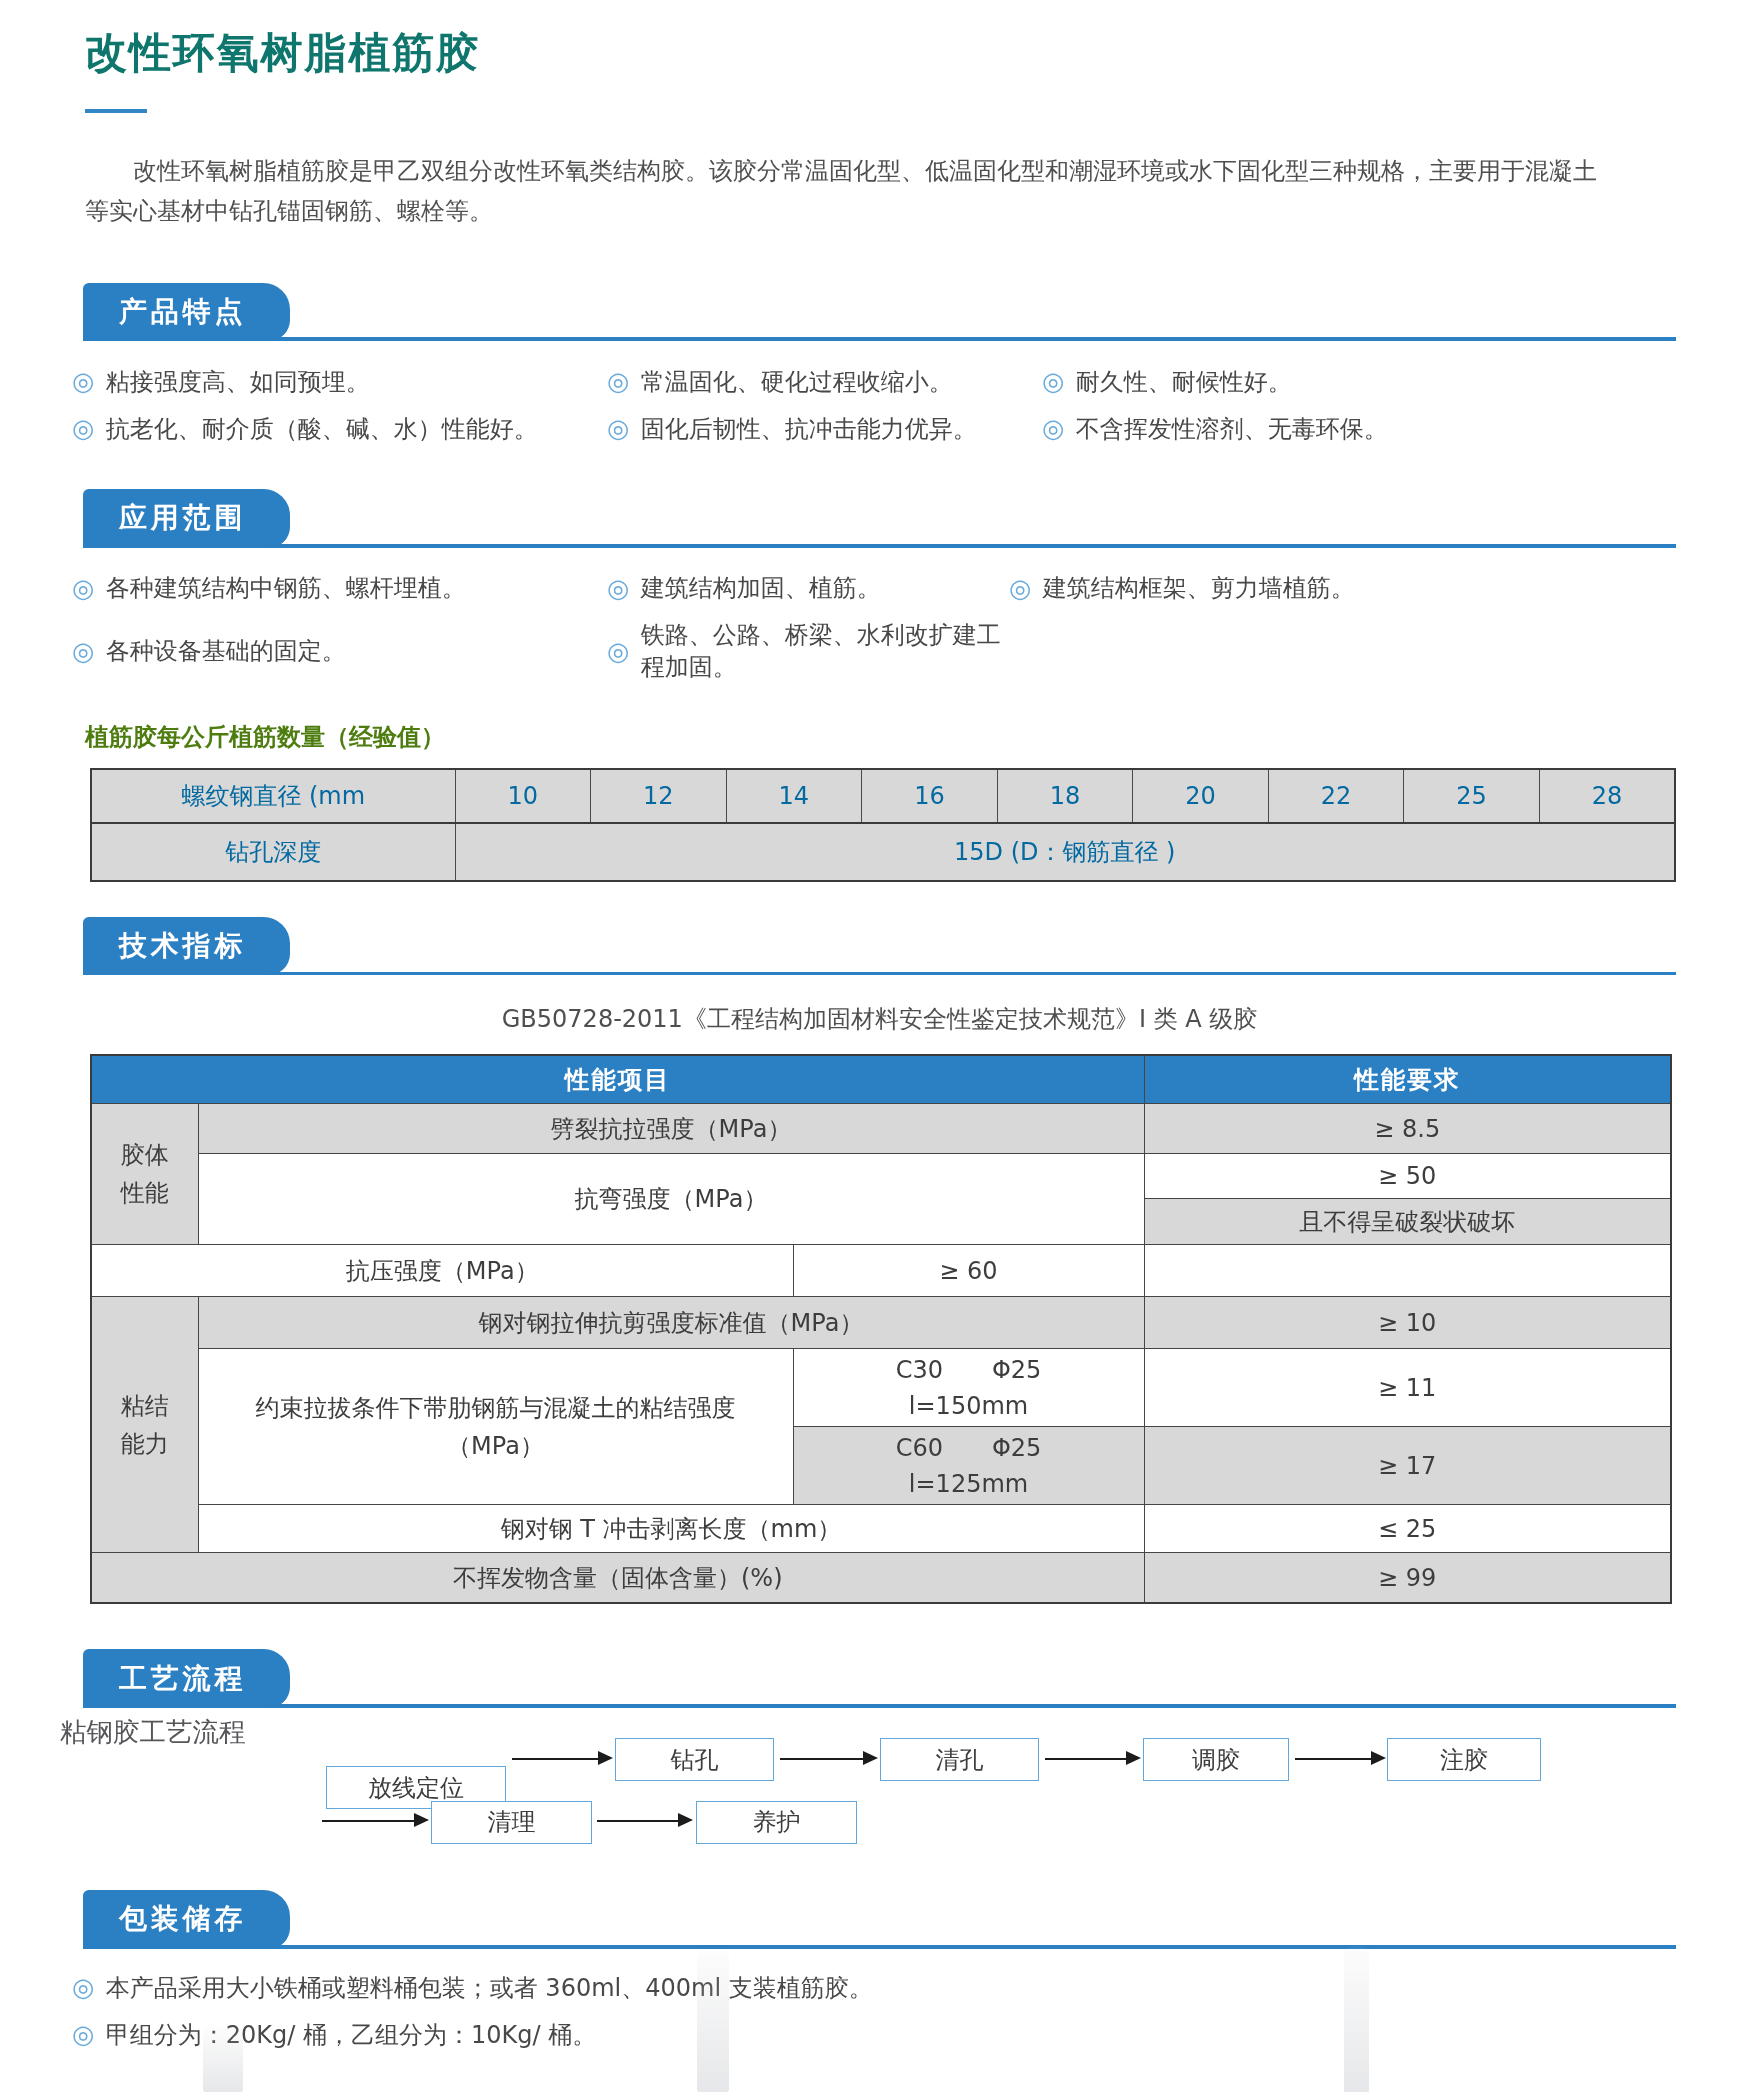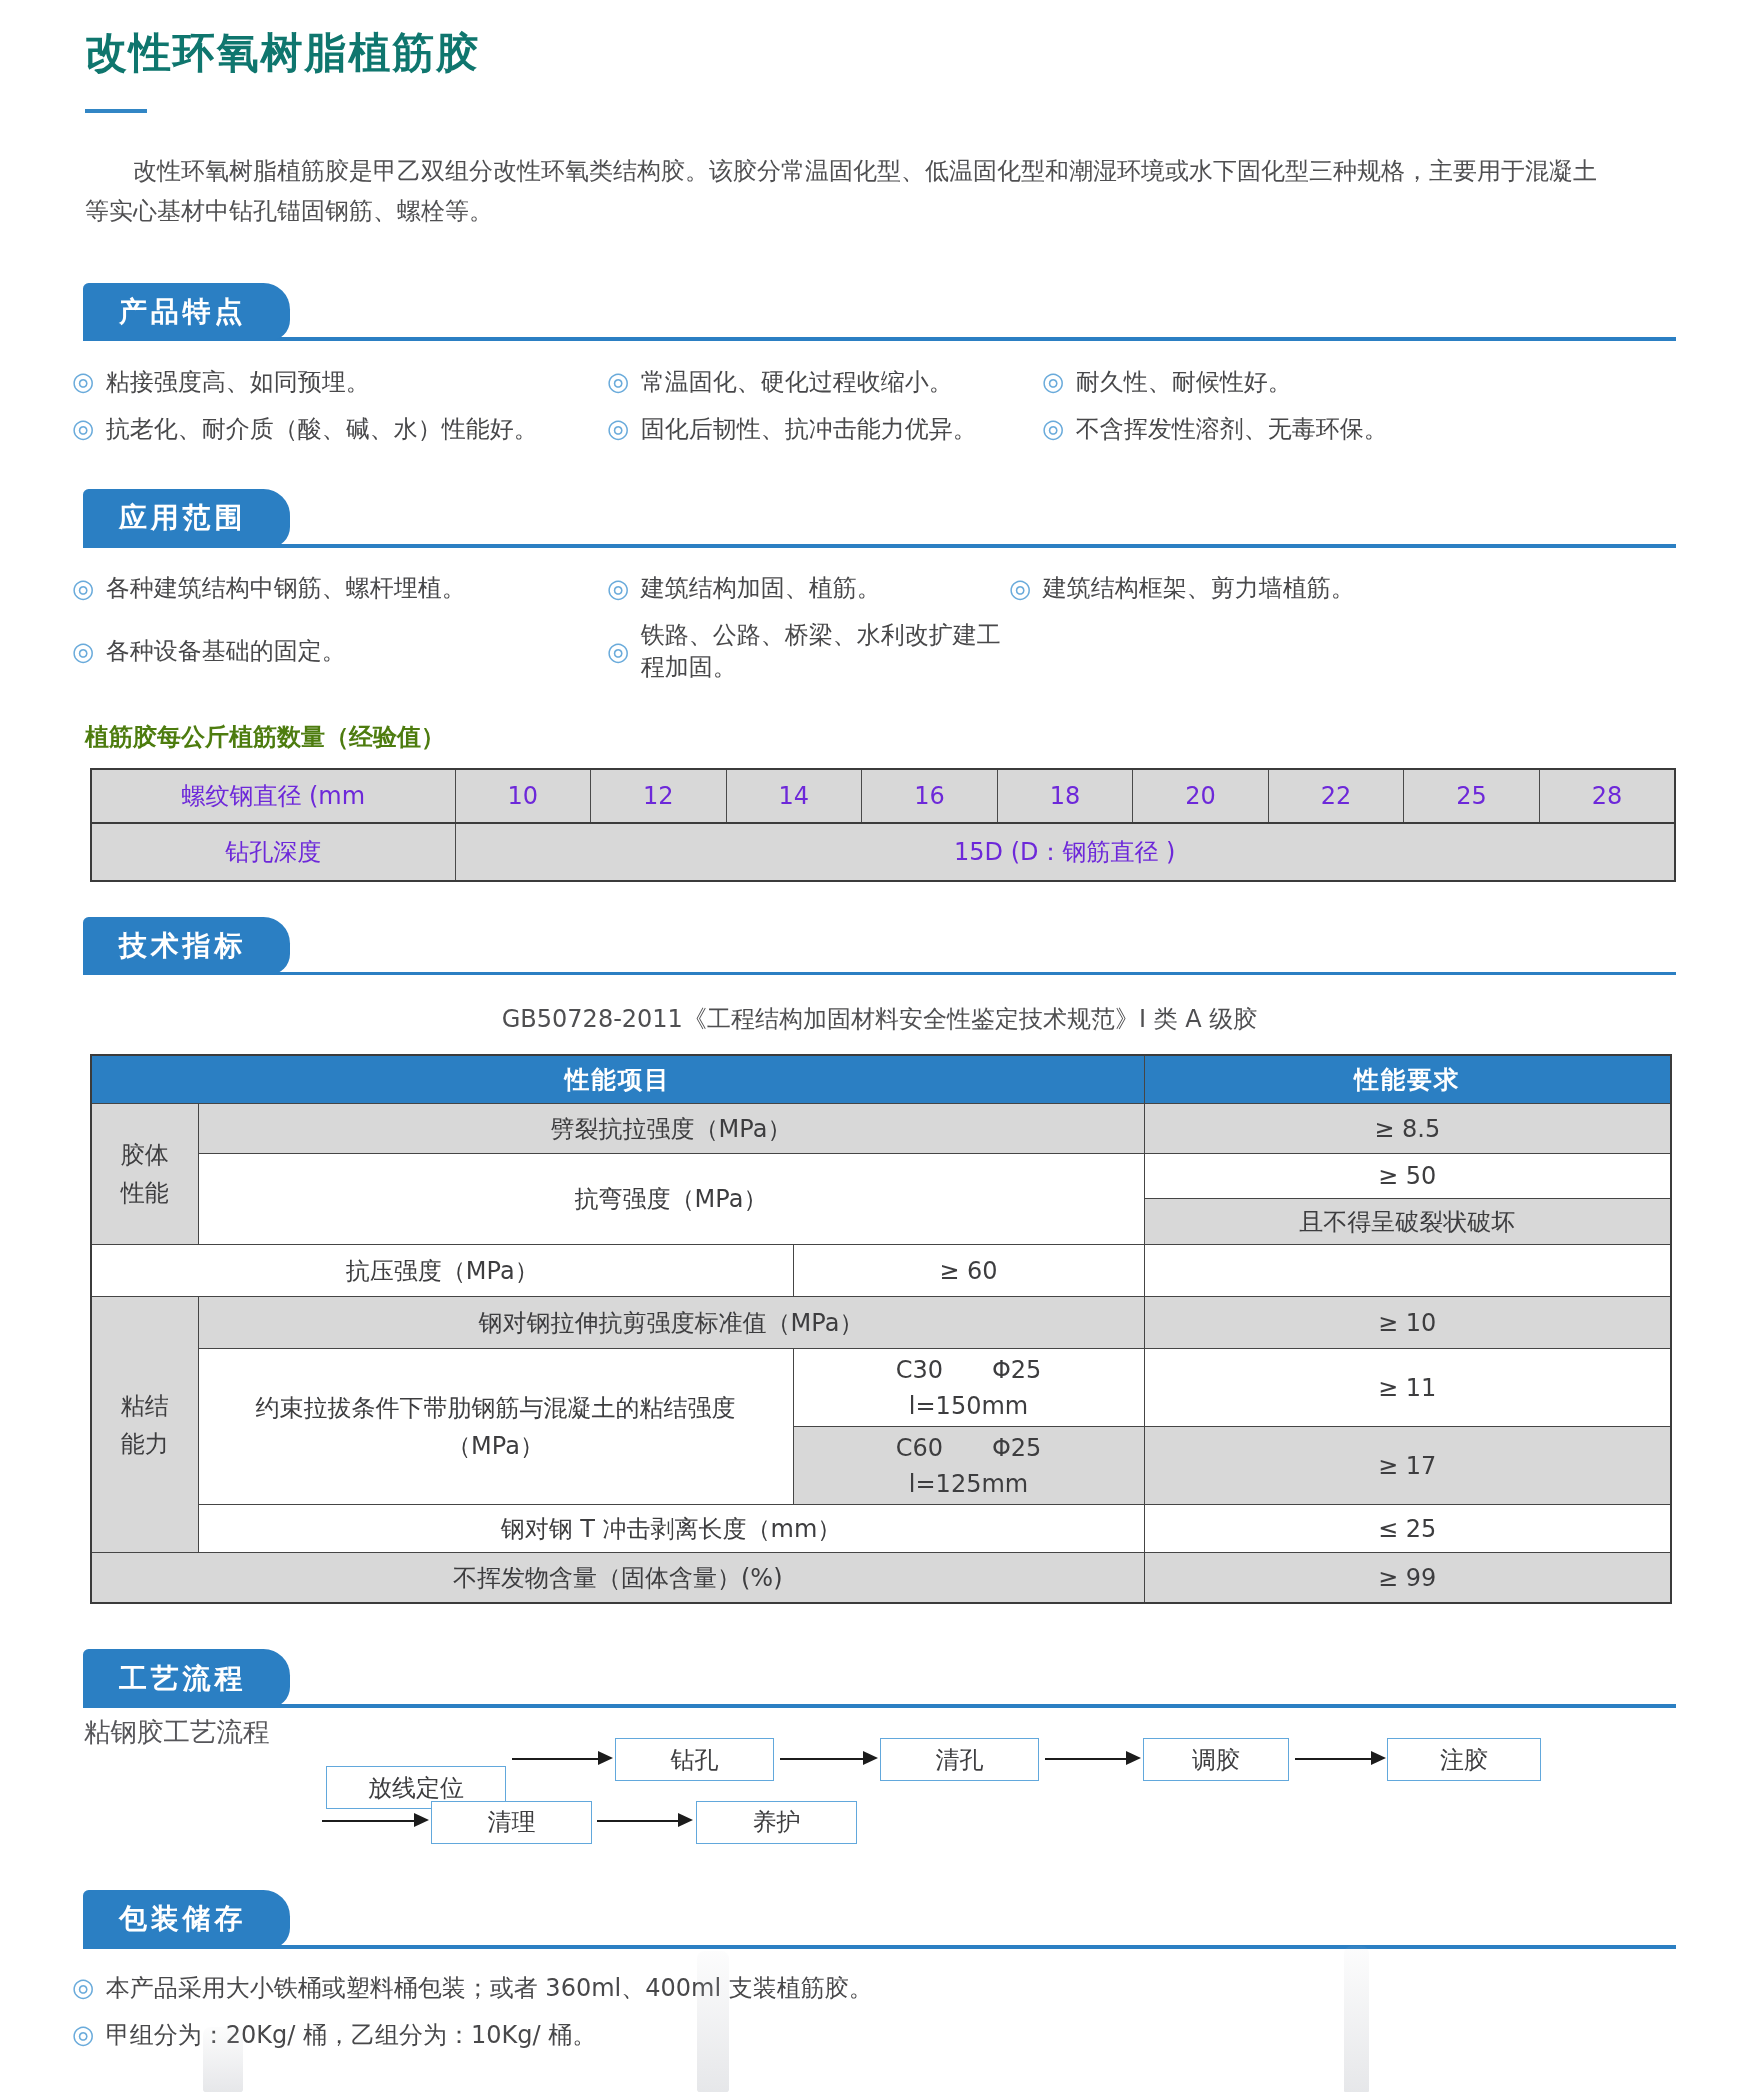--- a/index.html
+++ b/index.html
@@ -17,39 +17,39 @@
          letter-spacing:3.8px;padding:10.4px 44px 10.4px 36px;border-radius:5.7px 26.5px 21px 0;z-index:2;}
 
   .bullets{display:grid;margin:24.6px 0 0 72px;row-gap:15px;font-size:24px;}
   .grid-features{grid-template-columns:535px 435px auto;}
   .grid-apps{grid-template-columns:535px 402px auto;}
   .bullet{display:flex;align-items:center;gap:11.4px;color:#48484a;}
   .ring{color:#6aabdb;font-size:25.6px;line-height:1;}
 
   .dosage-title{margin:38px 0 0 85px;font-size:24px;font-weight:bold;color:#4d7c0f;}
   table.dosage{border-collapse:collapse;margin:15px 0 0 90px;table-layout:fixed;width:1586px;border:2.8px solid #3b3b3b;}
-  .dosage td{border:0.9px solid #4a4a4a;text-align:center;font-size:24px;color:#6d28d9;height:47px;}
+  .dosage td{border:0.9px solid #4a4a4a;text-align:center;font-size:24px;color:#0369a1;height:47px;}
   .dosage tr.hdr td{background:#d8d8d8;height:50px;border-bottom:2.8px solid #3b3b3b;}
   .dosage tr.cnt td{background:#fff;border-bottom:2.8px solid #3b3b3b;}
   .dosage tr.dep td{background:#d8d8d8;height:54px;}
 
   .tech-note{margin:28px 83px 0;text-align:center;font-size:24px;color:#4f4f51;}
   table.tech{border-collapse:collapse;margin:19px 0 0 90px;table-layout:fixed;width:1580px;border:2.8px solid #3b3b3b;}
   .tech th,.tech td{border-left:0.9px solid #454545;border-right:0.9px solid #454545;
                     border-top:1.9px solid #454545;border-bottom:1.9px solid #454545;
                     text-align:center;font-size:24px;color:#3d3d3f;padding:0;}
   .tech tr.head th{background:#2b7fc3;color:#fff;font-size:24.6px;font-weight:bold;letter-spacing:1.9px;height:47px;}
   .gray{background:#d8d8d8;}
   .white{background:#fff;}
   .block{display:block;line-height:38px;}
   .cond{line-height:36px;}
   .cond-top{display:flex;justify-content:center;gap:49px;}
 
   .flow-wrap{position:relative;height:148px;margin-top:5.7px;}
-  .flow-subtitle{position:absolute;left:84px;top:0;font-size:26.5px;color:#56565a;}
+  .flow-subtitle{position:absolute;left:60px;top:0;font-size:26.5px;color:#56565a;}
   .flow-box{position:absolute;height:43px;border:1.9px solid #62a8dc;background:#fff;box-sizing:border-box;
             display:flex;align-items:center;justify-content:center;font-size:24px;color:#3d3d3f;}
   .flow-arrow{position:absolute;height:2.8px;background:#1c1c1c;}
   .flow-arrow::after{content:"";position:absolute;right:-14px;top:-6.6px;width:0;height:0;
             border-left:15px solid #1c1c1c;border-top:7.6px solid transparent;border-bottom:7.6px solid transparent;}
 
   .pack-list{margin:23px 0 0 72px;display:flex;flex-direction:column;gap:15px;font-size:24px;}
 
   .wm{position:absolute;background:linear-gradient(180deg,rgba(205,208,213,0.05),rgba(183,186,193,0.35));
       border-radius:7.6px 7.6px 2.8px 2.8px;}

